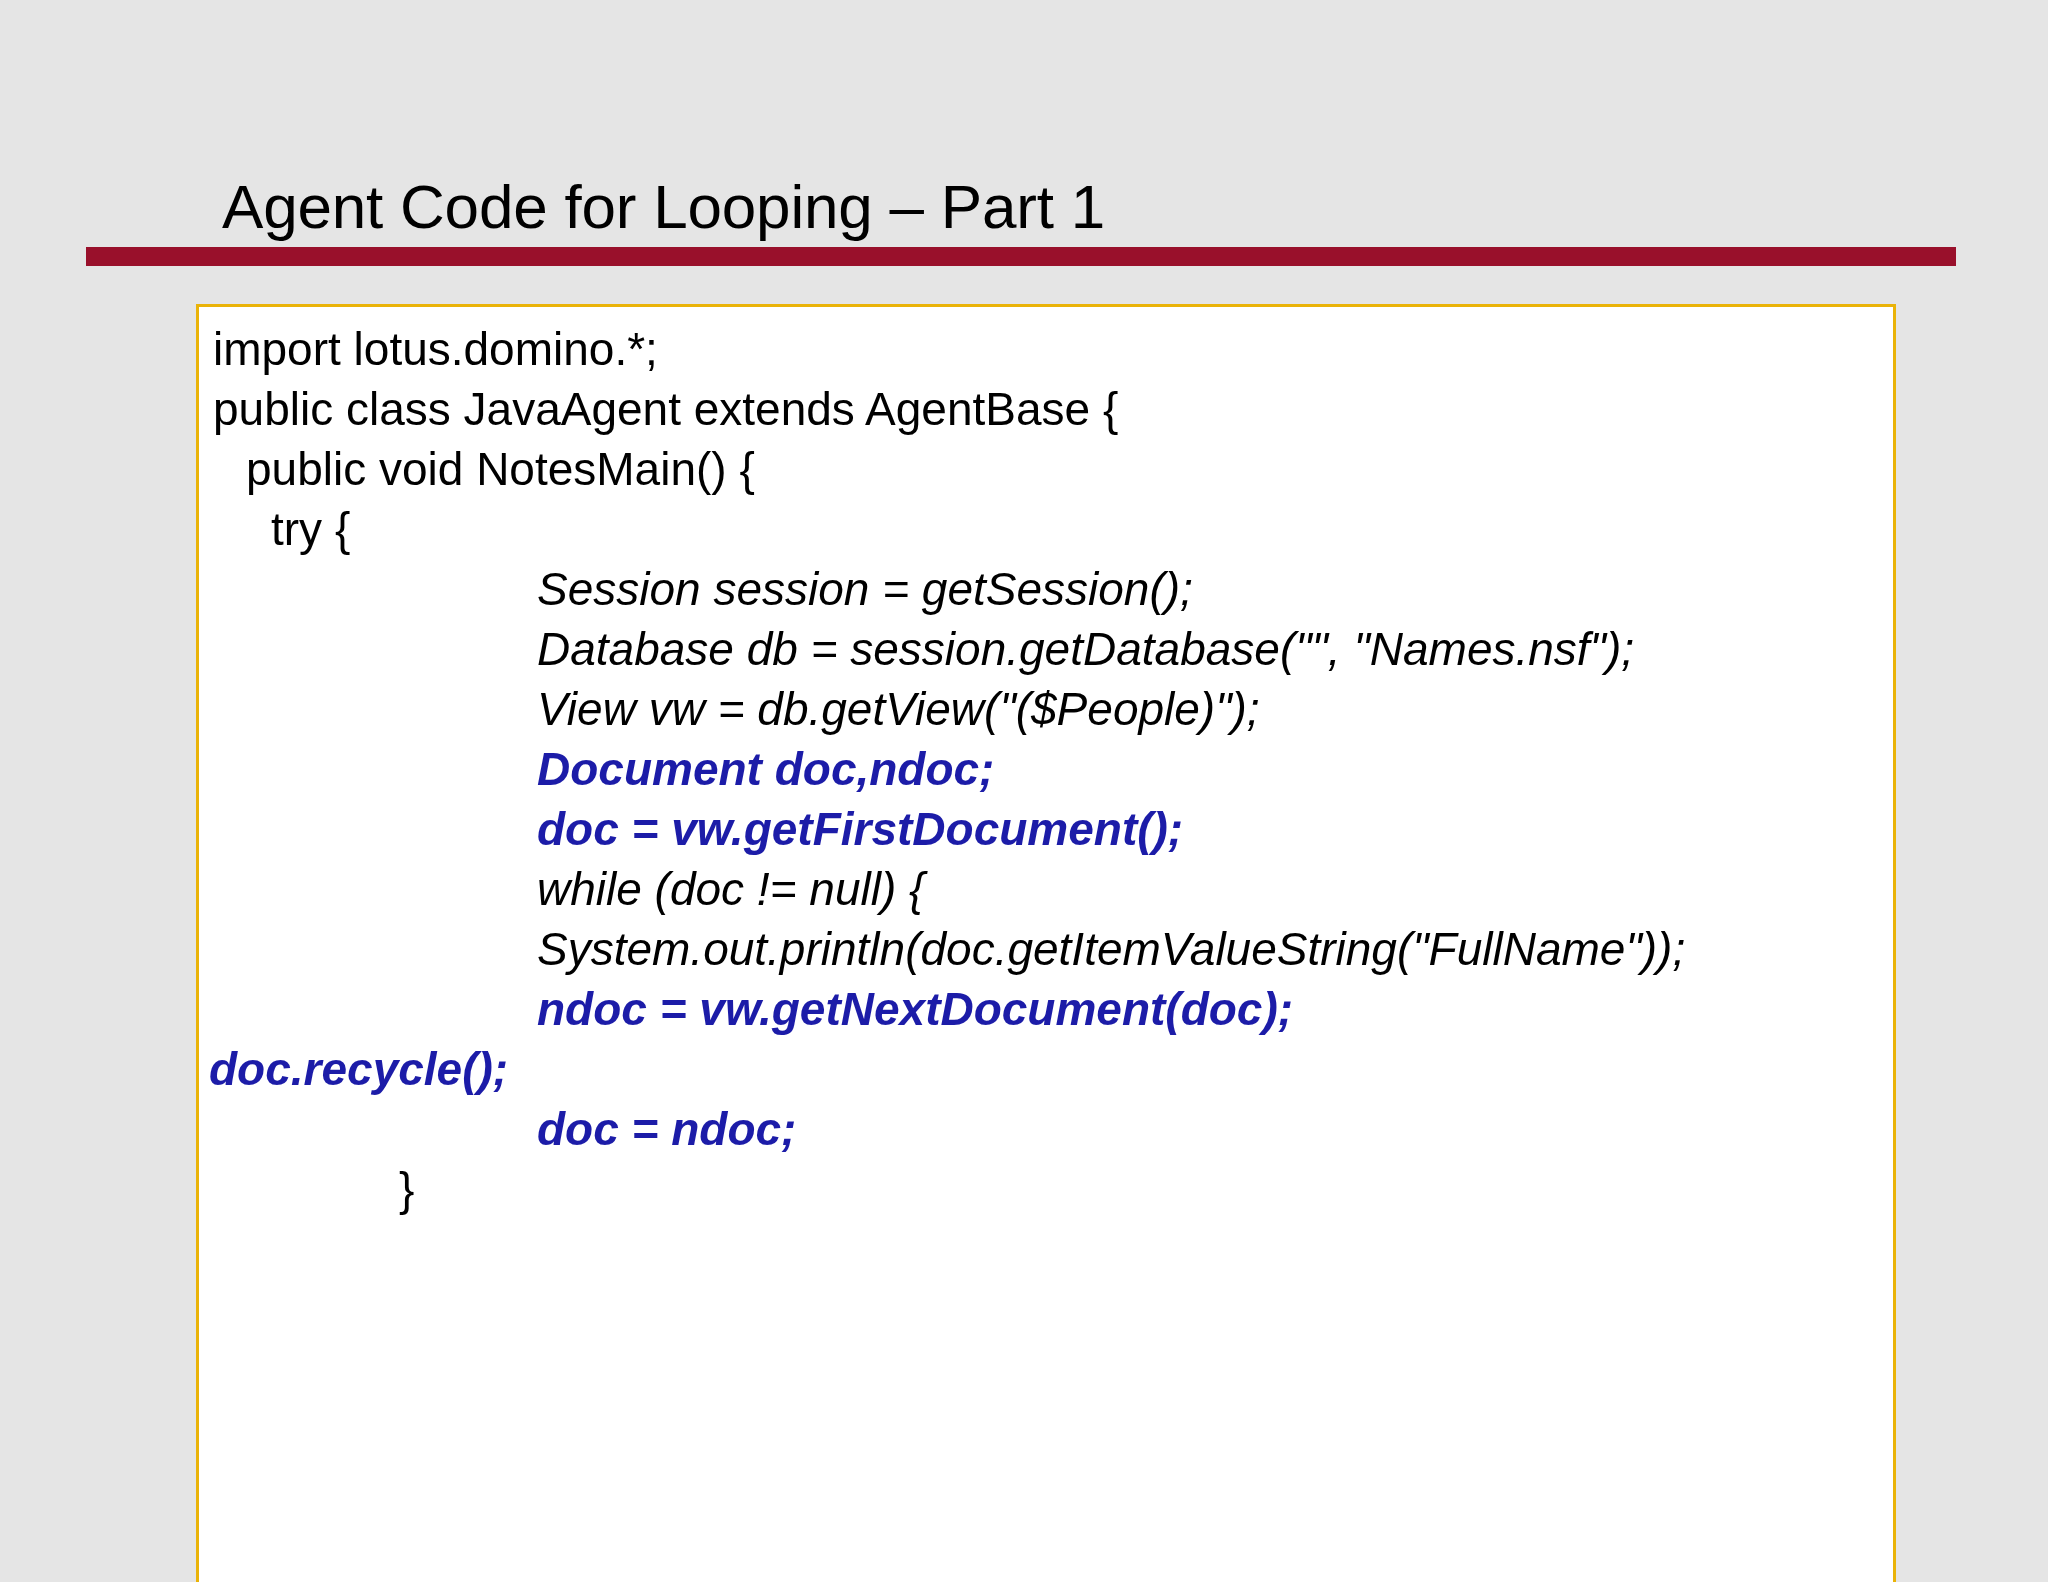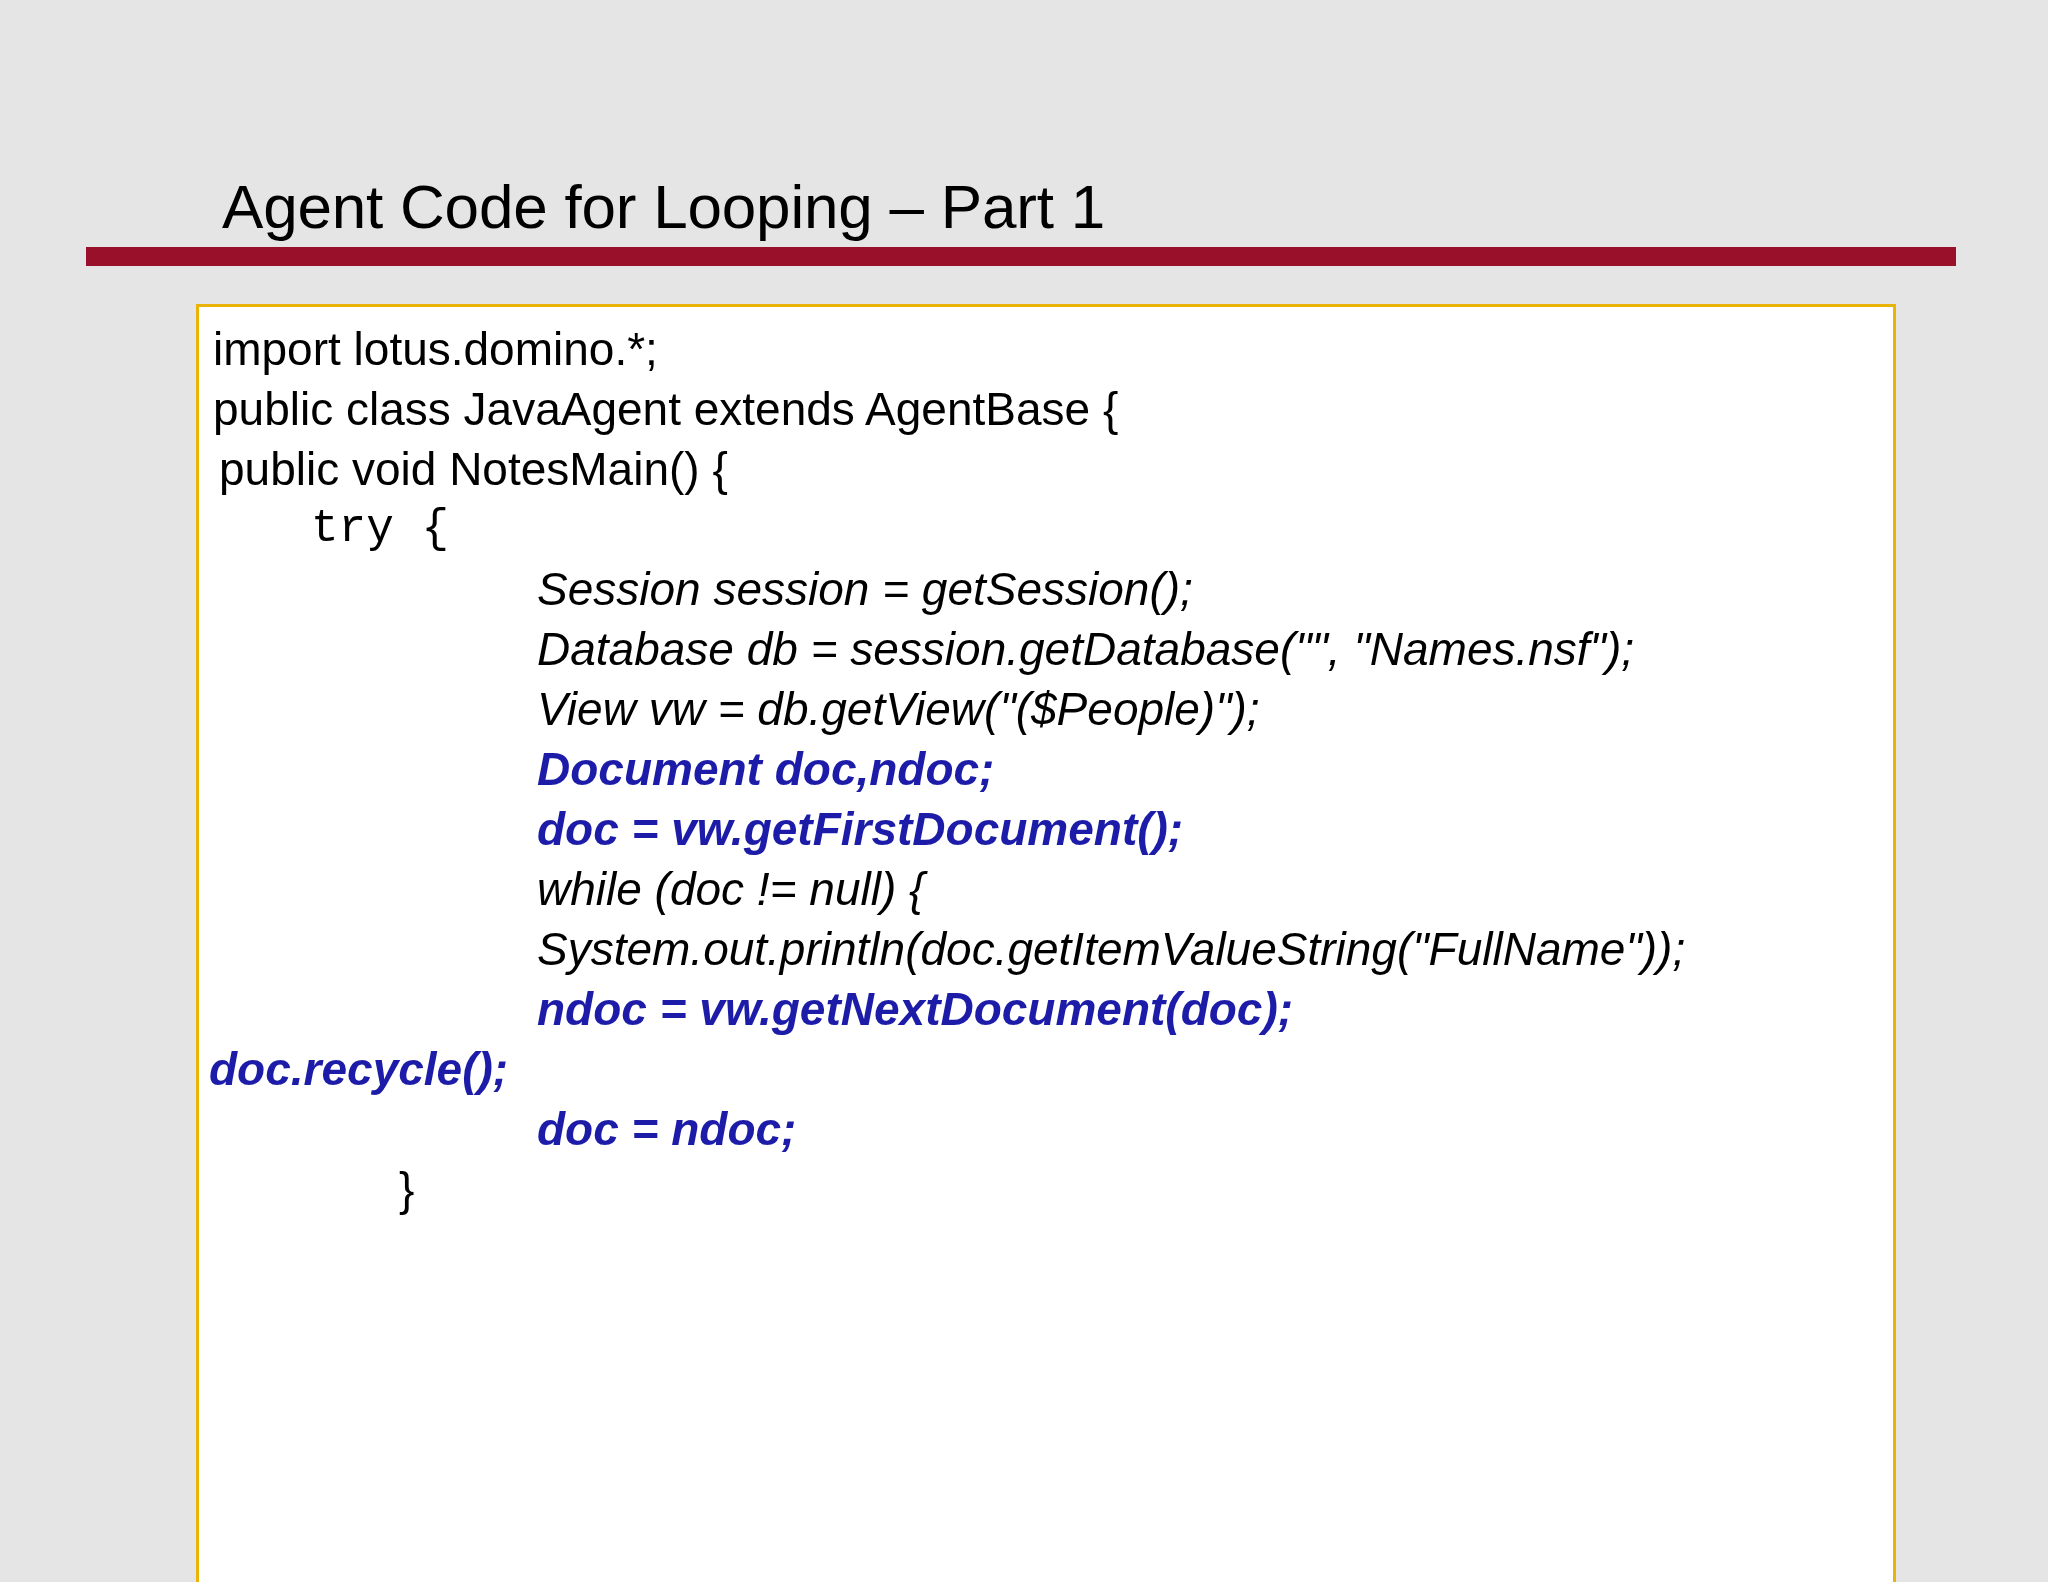--- a/index.html
+++ b/index.html
@@ -73,22 +73,22 @@
     height: 60px;
     font-family: "Liberation Sans", sans-serif;
   }
   .code-line.blue {
     color: #1c1ca8;
     font-weight: bold;
   }
 
   
   .ind-0 { padding-left: 14px;  }
-  .ind-1 { padding-left: 20px;  }
-  .ind-2 { padding-left: 112px; font-family: Liberation Mono, monospace; }
+  .ind-1 { padding-left: 47px;  }
+  .ind-2 { padding-left: 72px; }
   .ind-3 { padding-left: 338px; font-style: italic; }
   .ind-close { padding-left: 200px; }
 </style>
 </head>
 <body>
 
 <div id="slide">
 
   <h1 id="slide-title">Agent Code for Looping – Part 1</h1>
 

